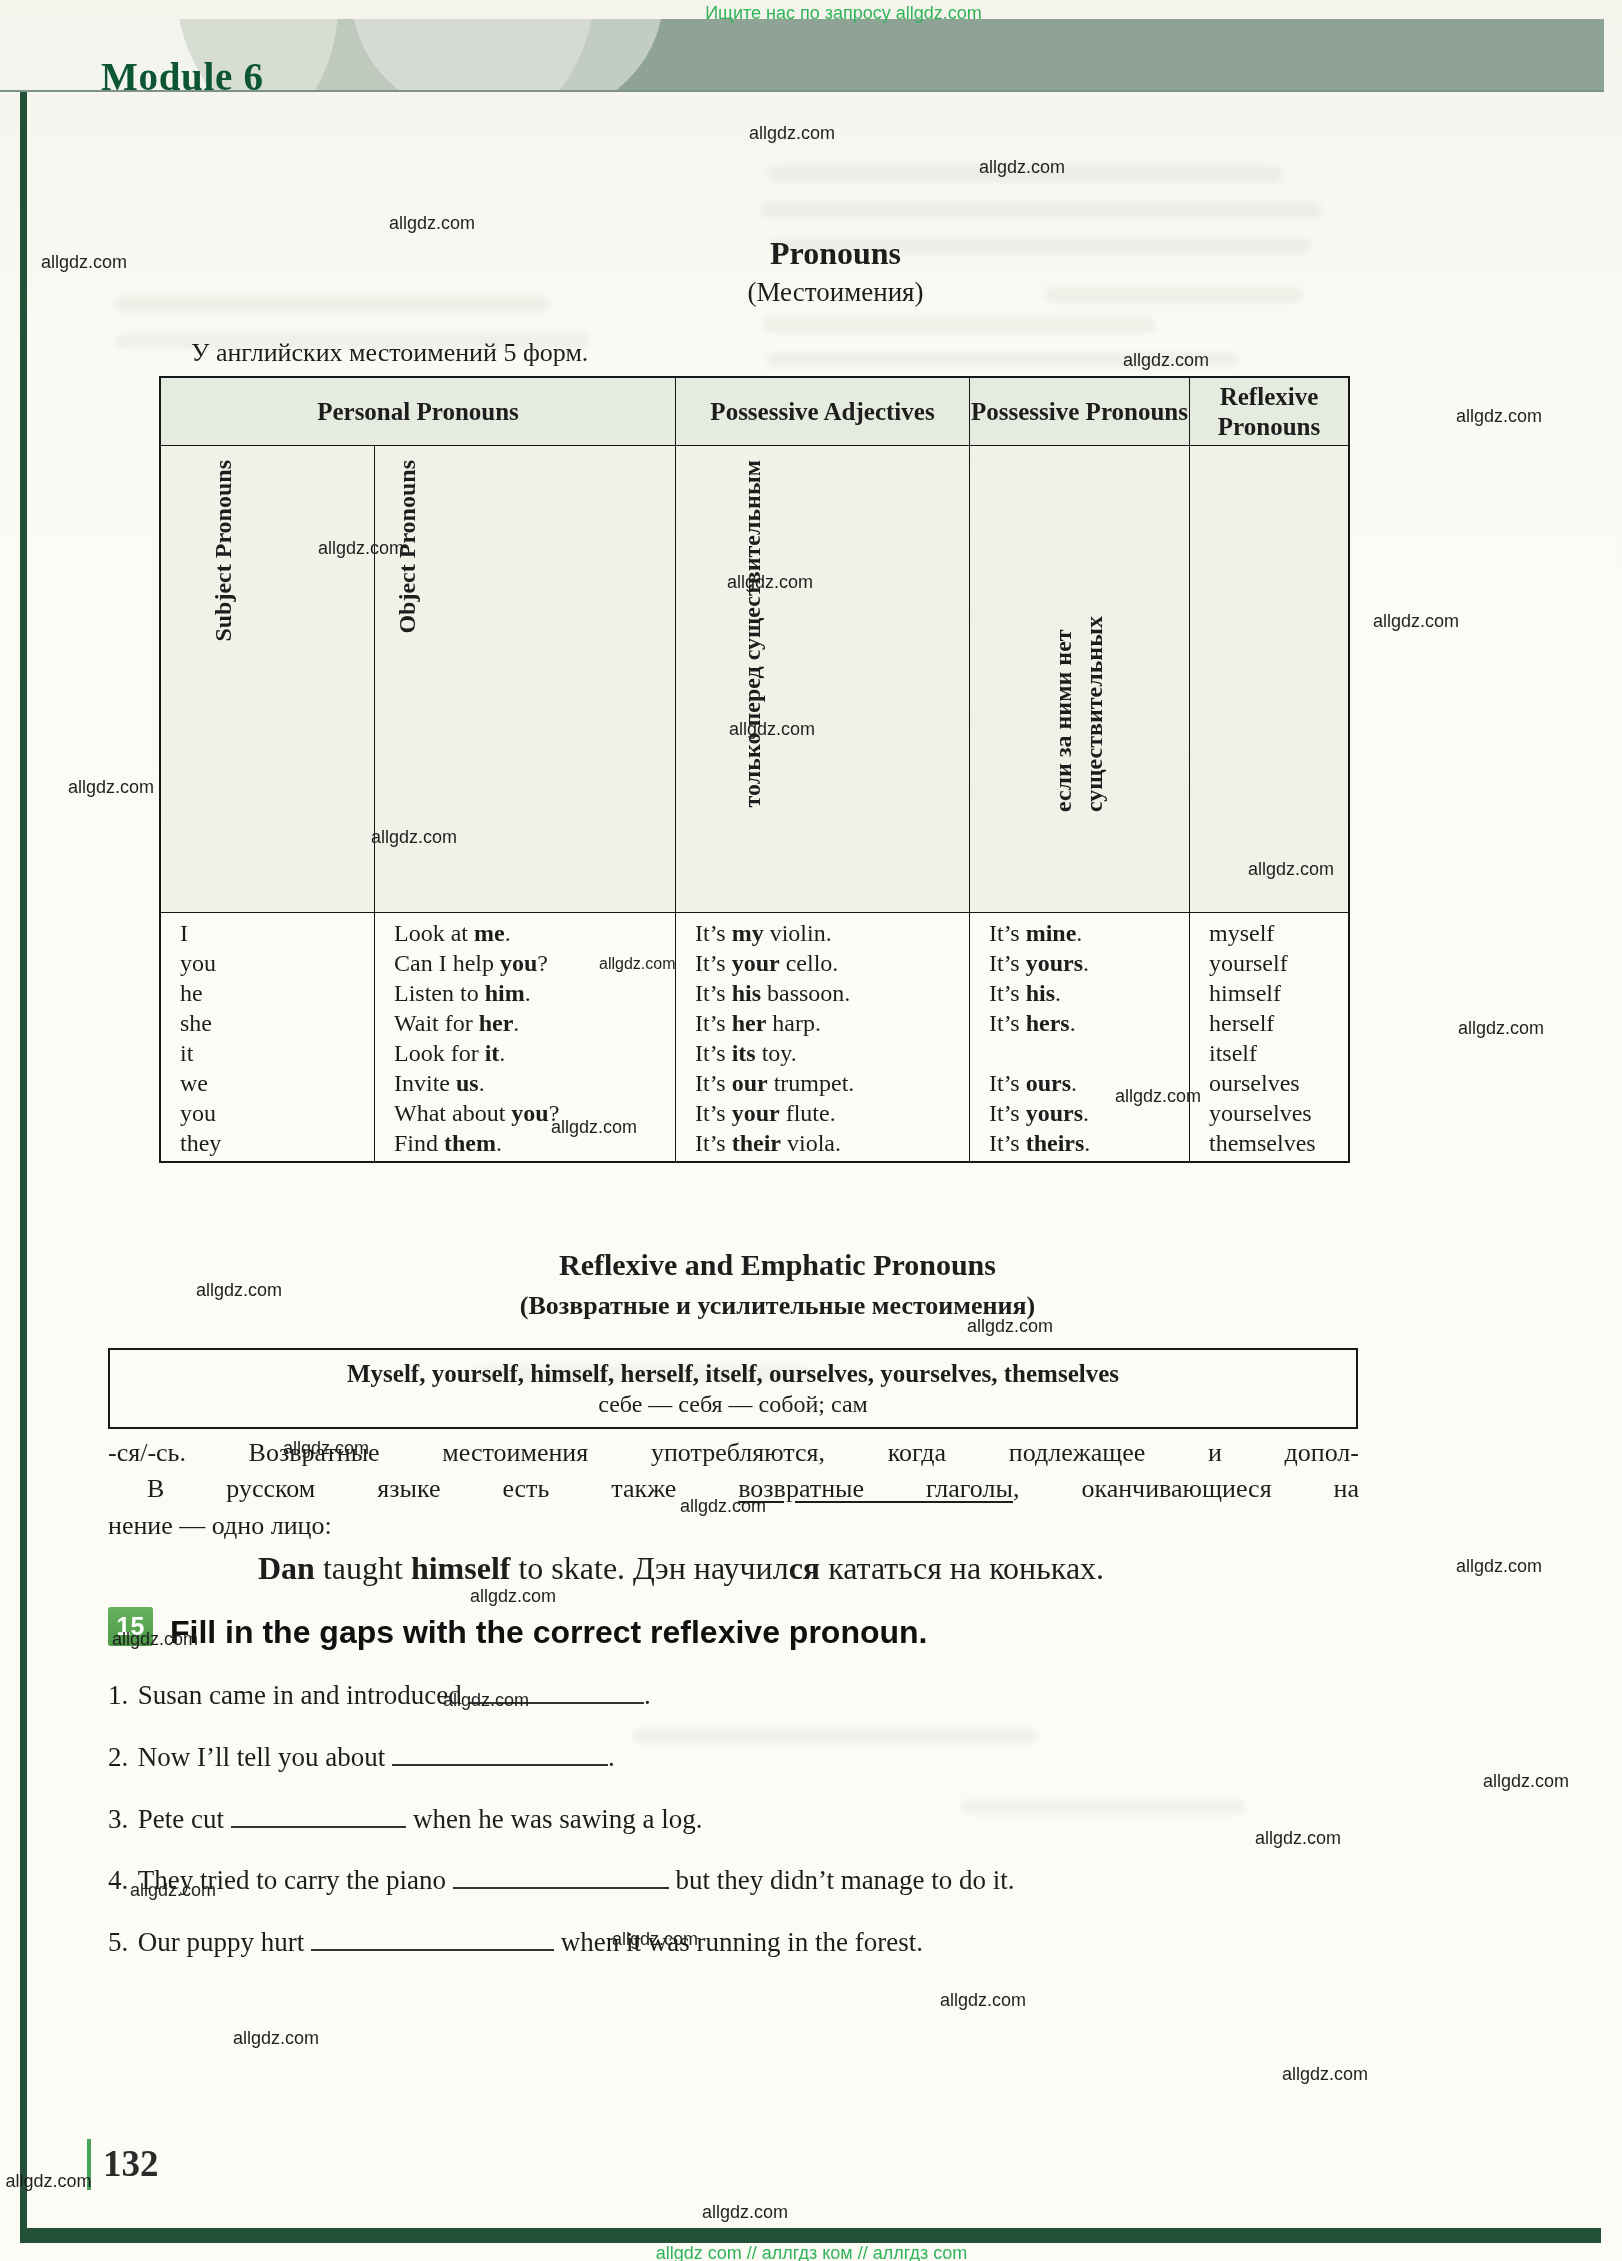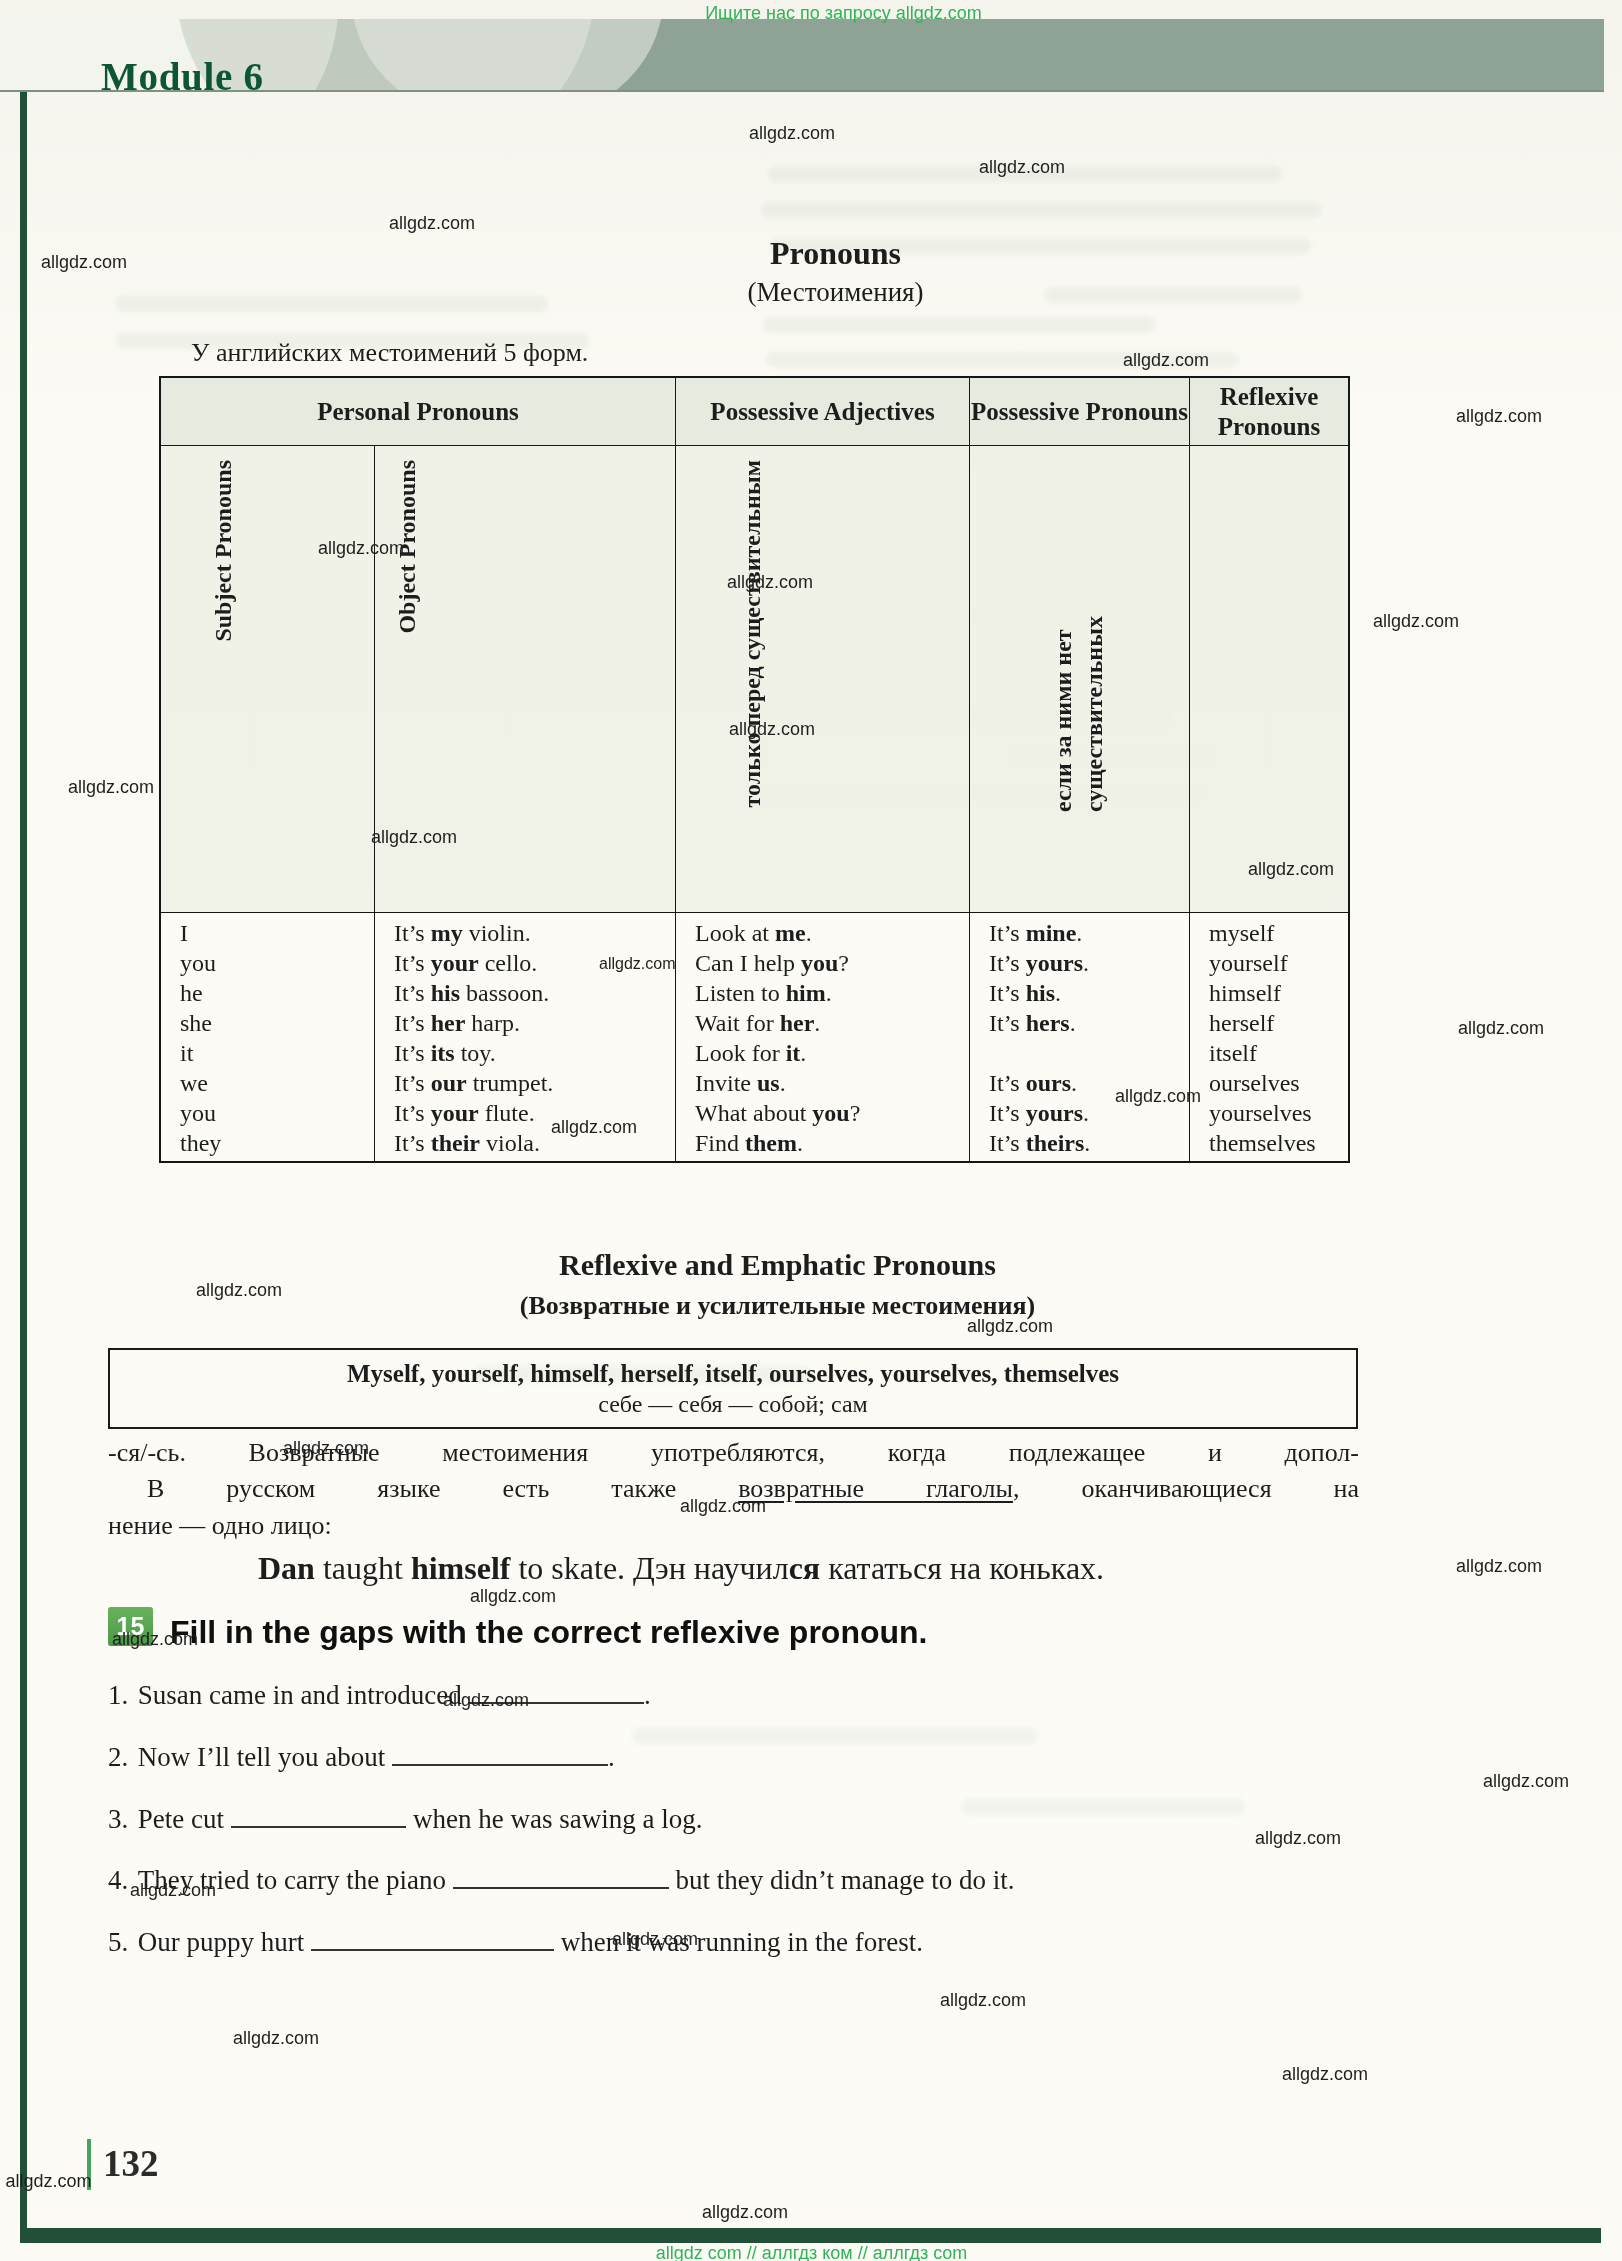--- a/index.html
+++ b/index.html
@@ -135,38 +135,38 @@
         <div class="tline">I</div>
         <div class="tline">you</div>
         <div class="tline">he</div>
         <div class="tline">she</div>
         <div class="tline">it</div>
         <div class="tline">we</div>
         <div class="tline">you</div>
         <div class="tline">they</div>
       </div>
     <div class="data bl">
+        <div class="tline"><span>Look at </span><b>me</b><span>.</span></div>
+        <div class="tline"><span>Can I help </span><b>you</b><span>?</span></div>
+        <div class="tline"><span>Listen to </span><b>him</b><span>.</span></div>
+        <div class="tline"><span>Wait for </span><b>her</b><span>.</span></div>
+        <div class="tline"><span>Look for </span><b>it</b><span>.</span></div>
+        <div class="tline"><span>Invite </span><b>us</b><span>.</span></div>
+        <div class="tline"><span>What about </span><b>you</b><span>?</span></div>
+        <div class="tline"><span>Find </span><b>them</b><span>.</span></div>
+      </div>
+    <div class="data bl">
         <div class="tline"><span>It’s </span><b>my</b><span> violin.</span></div>
         <div class="tline"><span>It’s </span><b>your</b><span> cello.</span></div>
         <div class="tline"><span>It’s </span><b>his</b><span> bassoon.</span></div>
         <div class="tline"><span>It’s </span><b>her</b><span> harp.</span></div>
         <div class="tline"><span>It’s </span><b>its</b><span> toy.</span></div>
         <div class="tline"><span>It’s </span><b>our</b><span> trumpet.</span></div>
         <div class="tline"><span>It’s </span><b>your</b><span> flute.</span></div>
         <div class="tline"><span>It’s </span><b>their</b><span> viola.</span></div>
-      </div>
-    <div class="data bl">
-        <div class="tline"><span>Look at </span><b>me</b><span>.</span></div>
-        <div class="tline"><span>Can I help </span><b>you</b><span>?</span></div>
-        <div class="tline"><span>Listen to </span><b>him</b><span>.</span></div>
-        <div class="tline"><span>Wait for </span><b>her</b><span>.</span></div>
-        <div class="tline"><span>Look for </span><b>it</b><span>.</span></div>
-        <div class="tline"><span>Invite </span><b>us</b><span>.</span></div>
-        <div class="tline"><span>What about </span><b>you</b><span>?</span></div>
-        <div class="tline"><span>Find </span><b>them</b><span>.</span></div>
       </div>
     <div class="data bl">
         <div class="tline"><span>It’s </span><b>mine</b><span>.</span></div>
         <div class="tline"><span>It’s </span><b>yours</b><span>.</span></div>
         <div class="tline"><span>It’s </span><b>his</b><span>.</span></div>
         <div class="tline"><span>It’s </span><b>hers</b><span>.</span></div>
         <div class="tline"></div>
         <div class="tline"><span>It’s </span><b>ours</b><span>.</span></div>
         <div class="tline"><span>It’s </span><b>yours</b><span>.</span></div>
         <div class="tline"><span>It’s </span><b>theirs</b><span>.</span></div>

